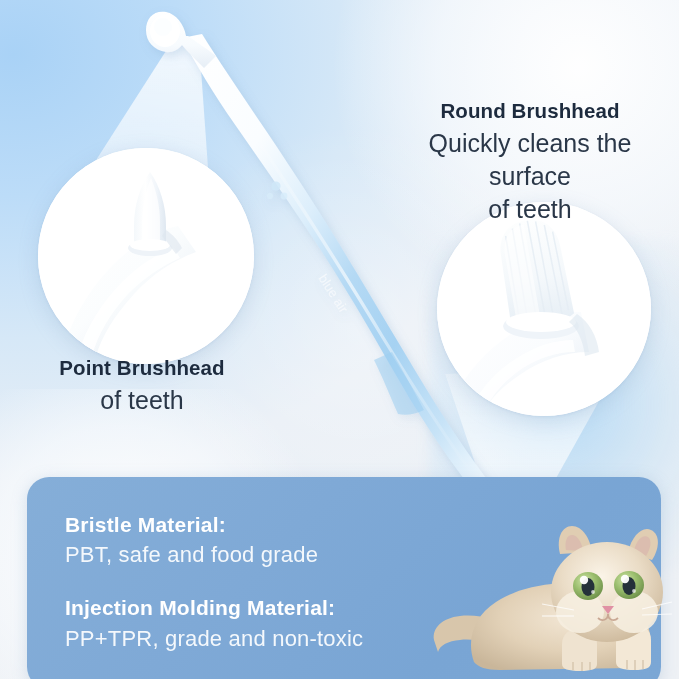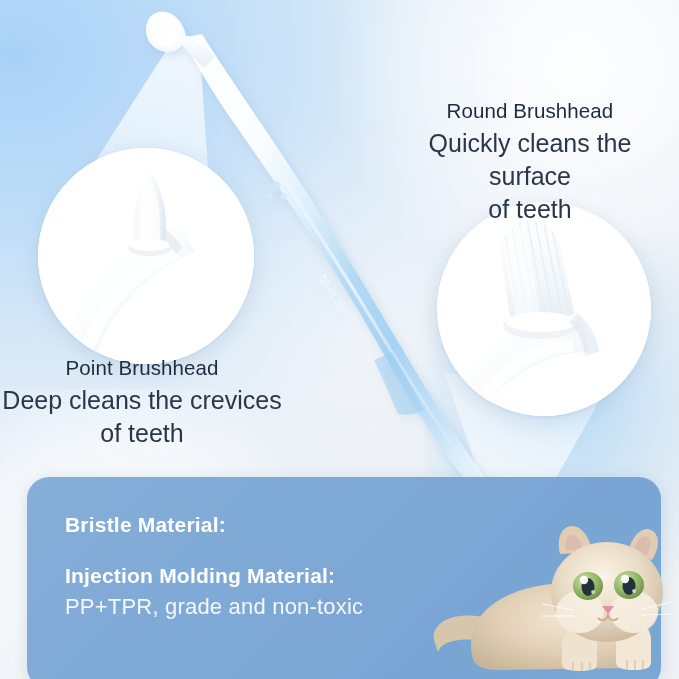--- a/index.html
+++ b/index.html
@@ -60,21 +60,21 @@
     background:#ffffff;
     box-shadow:0 5px 20px rgba(120,150,185,.22), 0 1px 3px rgba(120,150,185,.16);
   }
   .lens-left{ left:38px; top:148px; width:216px; height:216px; }
   .lens-right{ left:437px; top:202px; width:214px; height:214px; }
   .lens svg{ display:block; width:100%; height:100%; }
 
   
   .callout{ position:absolute; text-align:center; }
   .callout .title{
-    font-size:20.5px; font-weight:400; color:#1d2b3e;
+    font-size:20.5px; font-weight:700; color:#1d2b3e;
     letter-spacing:.1px; line-height:1.25;
   }
   .callout .desc{
     font-size:25px; font-weight:400; color:#2a3748;
     line-height:1.32; margin-top:3px;
   }
   #callout-round{ left:392px; top:98px; width:276px; }
   #callout-point{ left:0;  top:355px; width:284px; }
 
   
@@ -276,28 +276,28 @@
     <div class="title">Round Brushhead</div>
     <div class="desc">
       <div>Quickly cleans the surface</div>
       <div>of teeth</div>
     </div>
   </div>
 
   <div class="callout" id="callout-point">
     <div class="title">Point Brushhead</div>
     <div class="desc">
-      <div>Deep cleans the crevices</div>
       <div>of teeth</div>
     </div>
   </div>
 
   <div id="banner">
     <div class="spec">
       <div class="label">Bristle Material:</div>
+      <div class="value">PBT, safe and food grade</div>
     </div>
     <div class="spec">
       <div class="label">Injection Molding Material:</div>
       <div class="value">PP+TPR, grade and non-toxic</div>
     </div>
   </div>
 
   <div id="cat">
     <svg viewBox="0 0 252 167">
       <defs>

